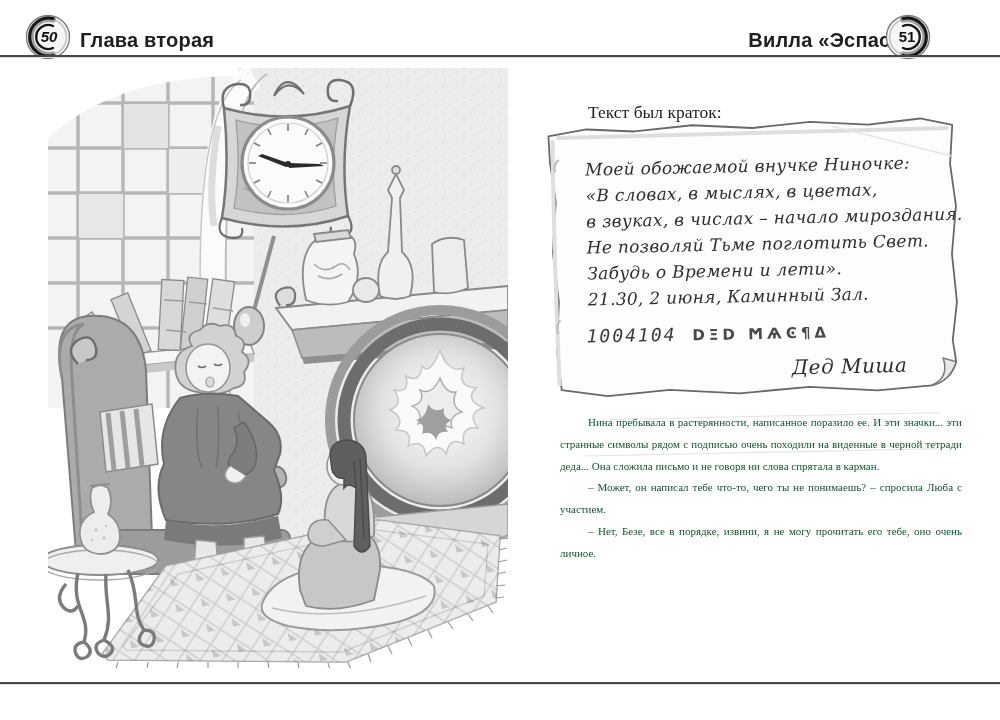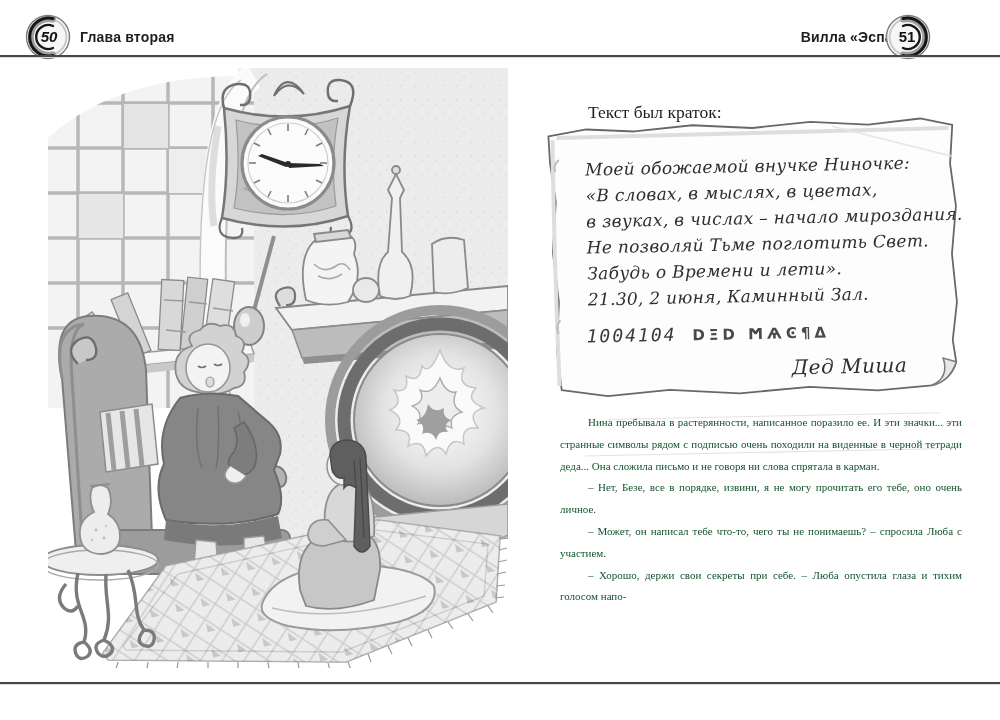--- a/index.html
+++ b/index.html
@@ -3,21 +3,21 @@
 <meta charset="utf-8">
 <style>
   html,body{margin:0;padding:0;background:#fff;}
   body{width:1000px;height:720px;position:relative;overflow:hidden;
        font-family:"Liberation Serif",serif;color:#1d1d1d;}
   .abs{position:absolute;}
 
   
   .rule{left:0;width:1000px;height:2px;background:#474747;box-shadow:0 1px 0 #dedede;}
   .hdr-title{font-family:"Liberation Sans",sans-serif;font-weight:bold;
-             font-size:14px;color:#1e1e1e;top:29px;letter-spacing:.2px;}
+             font-size:20px;color:#1e1e1e;top:29px;letter-spacing:.2px;}
   .badge{top:14px;width:46px;height:46px;}
 
   
   .intro{left:560px;top:84px;width:402px;font-size:17.5px;text-indent:28px;}
 
   .note-wrap{left:545px;top:116px;width:418px;height:284px;
              transform:rotate(-1.2deg);transform-origin:50% 50%;}
   .note-svg{position:absolute;left:0;top:0;}
   .note-line{position:absolute;left:42px;width:350px;height:26px;
              font-family:"DejaVu Serif",serif;font-style:italic;
@@ -312,16 +312,15 @@
   <div class="note-line" style="top:144px;">Забудь о Времени и лети».</div>
   <div class="note-line" style="top:170px;">21.30, 2 июня, Каминный Зал.</div>
   <div class="note-code" style="top:206px;">
     <span class="code-num">1004104</span><span class="code-sym">DΞD ϺѦϾ¶Δ</span>
   </div>
   <div class="note-sign" style="top:240px;">Дед Миша</div>
 </div>
 
 <div class="abs body-text">
   <p>Нина пребывала в растерянности, написанное поразило ее. И эти значки... эти странные символы рядом с подписью очень походили на виденные в черной тетради деда... Она сложила письмо и не говоря ни слова спрятала в карман.</p>
+  <p>– Может, он написал тебе что-то, чего ты не понимаешь? – спросила Люба с участием.</p>
   <p>– Нет, Безе, все в порядке, извини, я не могу прочитать его тебе, оно очень личное.</p>
-  <p>– Может, он написал тебе что-то, чего ты не понимаешь? – спросила Люба с участием.</p>
-  <p>– Хорошо, держи свои секреты при себе. – Люба опустила глаза и тихим голосом напо-</p>
 </div>
 
 </body></html>

